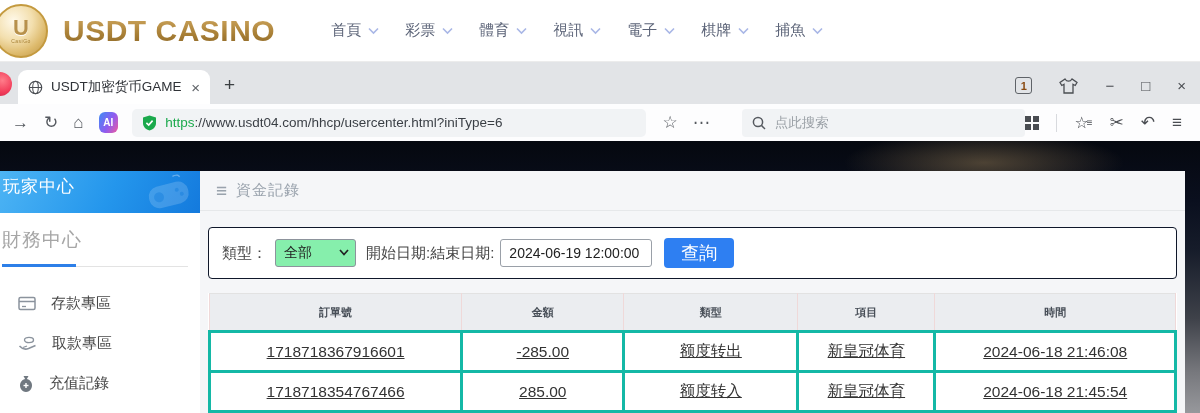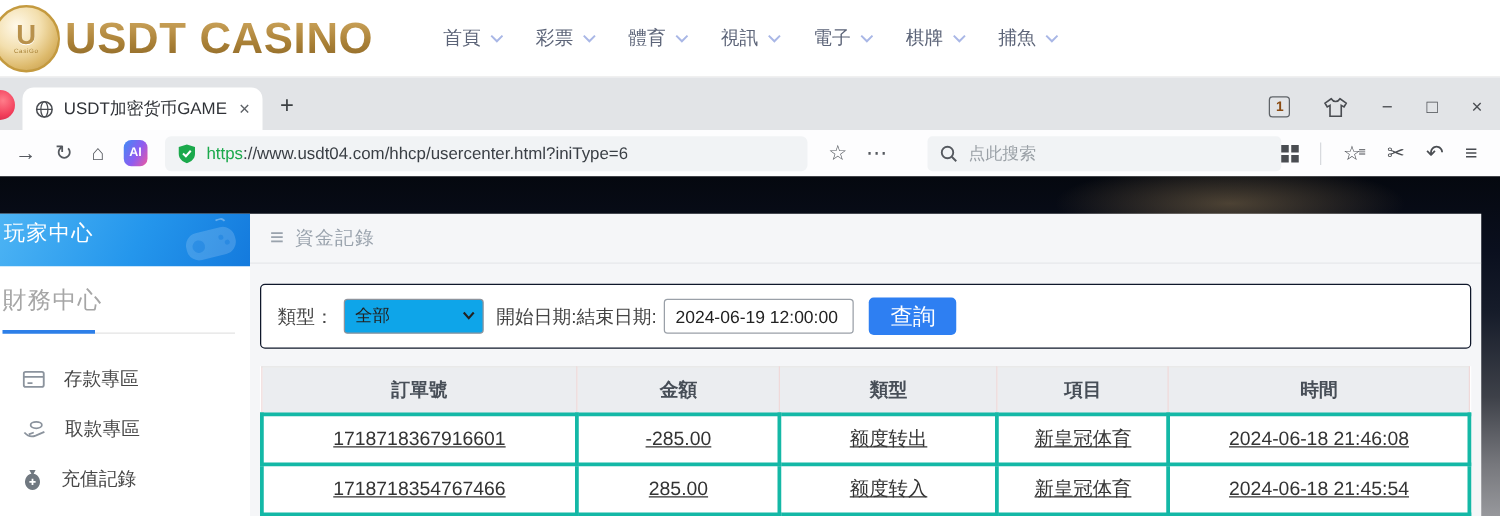--- a/index.html
+++ b/index.html
@@ -5,21 +5,21 @@
   * { margin:0; padding:0; box-sizing:border-box; }
   html,body { width:1200px; height:413px; overflow:hidden; }
   body { font-family:"Liberation Sans","DejaVu Sans",sans-serif; background:#fff; }
 
   
   .site-header { height:62px; background:#fff; border-bottom:1px solid #ececec; display:flex; align-items:center; }
   .logo-wrap { display:flex; align-items:center; margin-left:-6px; }
   .logo-ball { width:54px; height:54px; border-radius:50%; background:radial-gradient(circle at 35% 30%, #fff9ea 0%, #f3dfae 40%, #dcb869 70%, #b8914b 100%); border:2px solid #c49a3f; display:flex; flex-direction:column; align-items:center; justify-content:center; position:relative; }
   .logo-ball .u { font-size:22px; font-weight:bold; color:#b8914b; line-height:20px; text-shadow:0 1px 0 #fff; }
   .logo-ball .sub { font-size:5px; color:#a57f33; letter-spacing:.5px; }
-  .logo-word { margin-left:4px; font-size:35px; font-weight:bold; letter-spacing:.5px; background:linear-gradient(180deg,#d3ab63 0%,#a87f35 60%,#8a6527 100%); -webkit-background-clip:text; background-clip:text; color:transparent; }
+  .logo-word { margin-left:15px; font-size:30px; font-weight:bold; letter-spacing:.5px; background:linear-gradient(180deg,#d3ab63 0%,#a87f35 60%,#8a6527 100%); -webkit-background-clip:text; background-clip:text; color:transparent; }
   .main-nav { display:flex; margin-left:56px; gap:26px; }
   .nav-item { display:flex; align-items:center; gap:7px; color:#5c6478; font-size:15px; cursor:pointer; }
   .nav-item svg { display:block; }
 
   
   .tabbar { height:42px; background:#e2e4e7; display:flex; align-items:flex-end; }
   .browser-logo { width:24px; height:24px; border-radius:50%; background:radial-gradient(circle at 60% 35%, #ff7d8a 0%, #f23d5a 55%, #c21e44 100%); margin:0 6px 8px -12px; flex-shrink:0; }
   .tab { width:192px; height:34px; background:#fff; border-radius:9px 9px 0 0; display:flex; align-items:center; padding:0 10px; gap:8px; }
   .tab-title { flex:1; font-size:13.5px; color:#2f3237; white-space:nowrap; overflow:hidden; }
   .tab-close { font-size:15px; color:#5f6368; cursor:pointer; }
@@ -69,27 +69,27 @@
 
   .content { flex:1; background:#f5f6f8; margin-right:15px; display:flex; flex-direction:column; overflow:hidden; }
   .content-head { height:40px; border-bottom:1px solid #e6e8ea; display:flex; align-items:center; gap:9px; padding:0 16px; flex-shrink:0; }
   .content-head .burger { font-size:19px; color:#9aa3ad; }
   .content-head .title { font-size:15px; color:#9aa3ad; letter-spacing:1px; }
   .content-body { padding:16px 8px 0; }
 
   .filter-card { background:#fff; border:1px solid #0f172a; border-radius:4px; height:52px; display:flex; align-items:center; padding:0 13px; }
   .f-label { font-size:15px; color:#444; white-space:nowrap; }
   .select-wrap { position:relative; margin:0 10px 0 8px; }
-  .type-select { appearance:none; -webkit-appearance:none; width:112px; height:28px; border:1px solid #8d939c; border-radius:3px; background:#0ea5e9; font-size:14px; color:#222; padding:0 20px 0 8px; font-family:Liberation Serif, serif; }
+  .type-select { appearance:none; -webkit-appearance:none; width:81px; height:28px; border:1px solid #8d939c; border-radius:3px; background:#86efac; font-size:14px; color:#222; padding:0 20px 0 8px; font-family:Liberation Mono, monospace; }
   .select-wrap .caret { position:absolute; right:7px; top:10px; pointer-events:none; }
   .date-input { width:152px; height:28px; border:1px solid #9aa0a8; border-radius:3px; font-size:14px; color:#222; padding:0 8px; margin:0 12px 0 6px; font-family:inherit; }
   .search-btn { height:30px; padding:0 17px; background:#2e7ff2; border:none; border-radius:4px; color:#fff; font-size:18px; cursor:pointer; font-family:inherit; }
 
   table.funds { width:100%; margin-top:14px; border-collapse:collapse; background:#fff; }
-  table.funds th { height:38px; background:#ebedf0; font-size:15px; font-weight:bold; color:#474e57; border:1px solid #efd9d9; border-top-color:#e2e2e2; }
+  table.funds th { height:38px; background:#ebedf0; font-size:11px; font-weight:bold; color:#474e57; border:1px solid #efd9d9; border-top-color:#e2e2e2; }
   table.funds td { height:40px; text-align:center; font-size:15.5px; color:#333; border:3px solid #14b8a6; background:#fff;text-decoration:underline; }
   .c1{width:26.1%}.c2{width:16.8%}.c3{width:18%}.c4{width:14.2%}.c5{width:24.9%}
 </style>
 </head>
 <body>
 
 <header class="site-header">
   <div class="logo-wrap">
     <div class="logo-ball">
       <span class="u">U</span>

